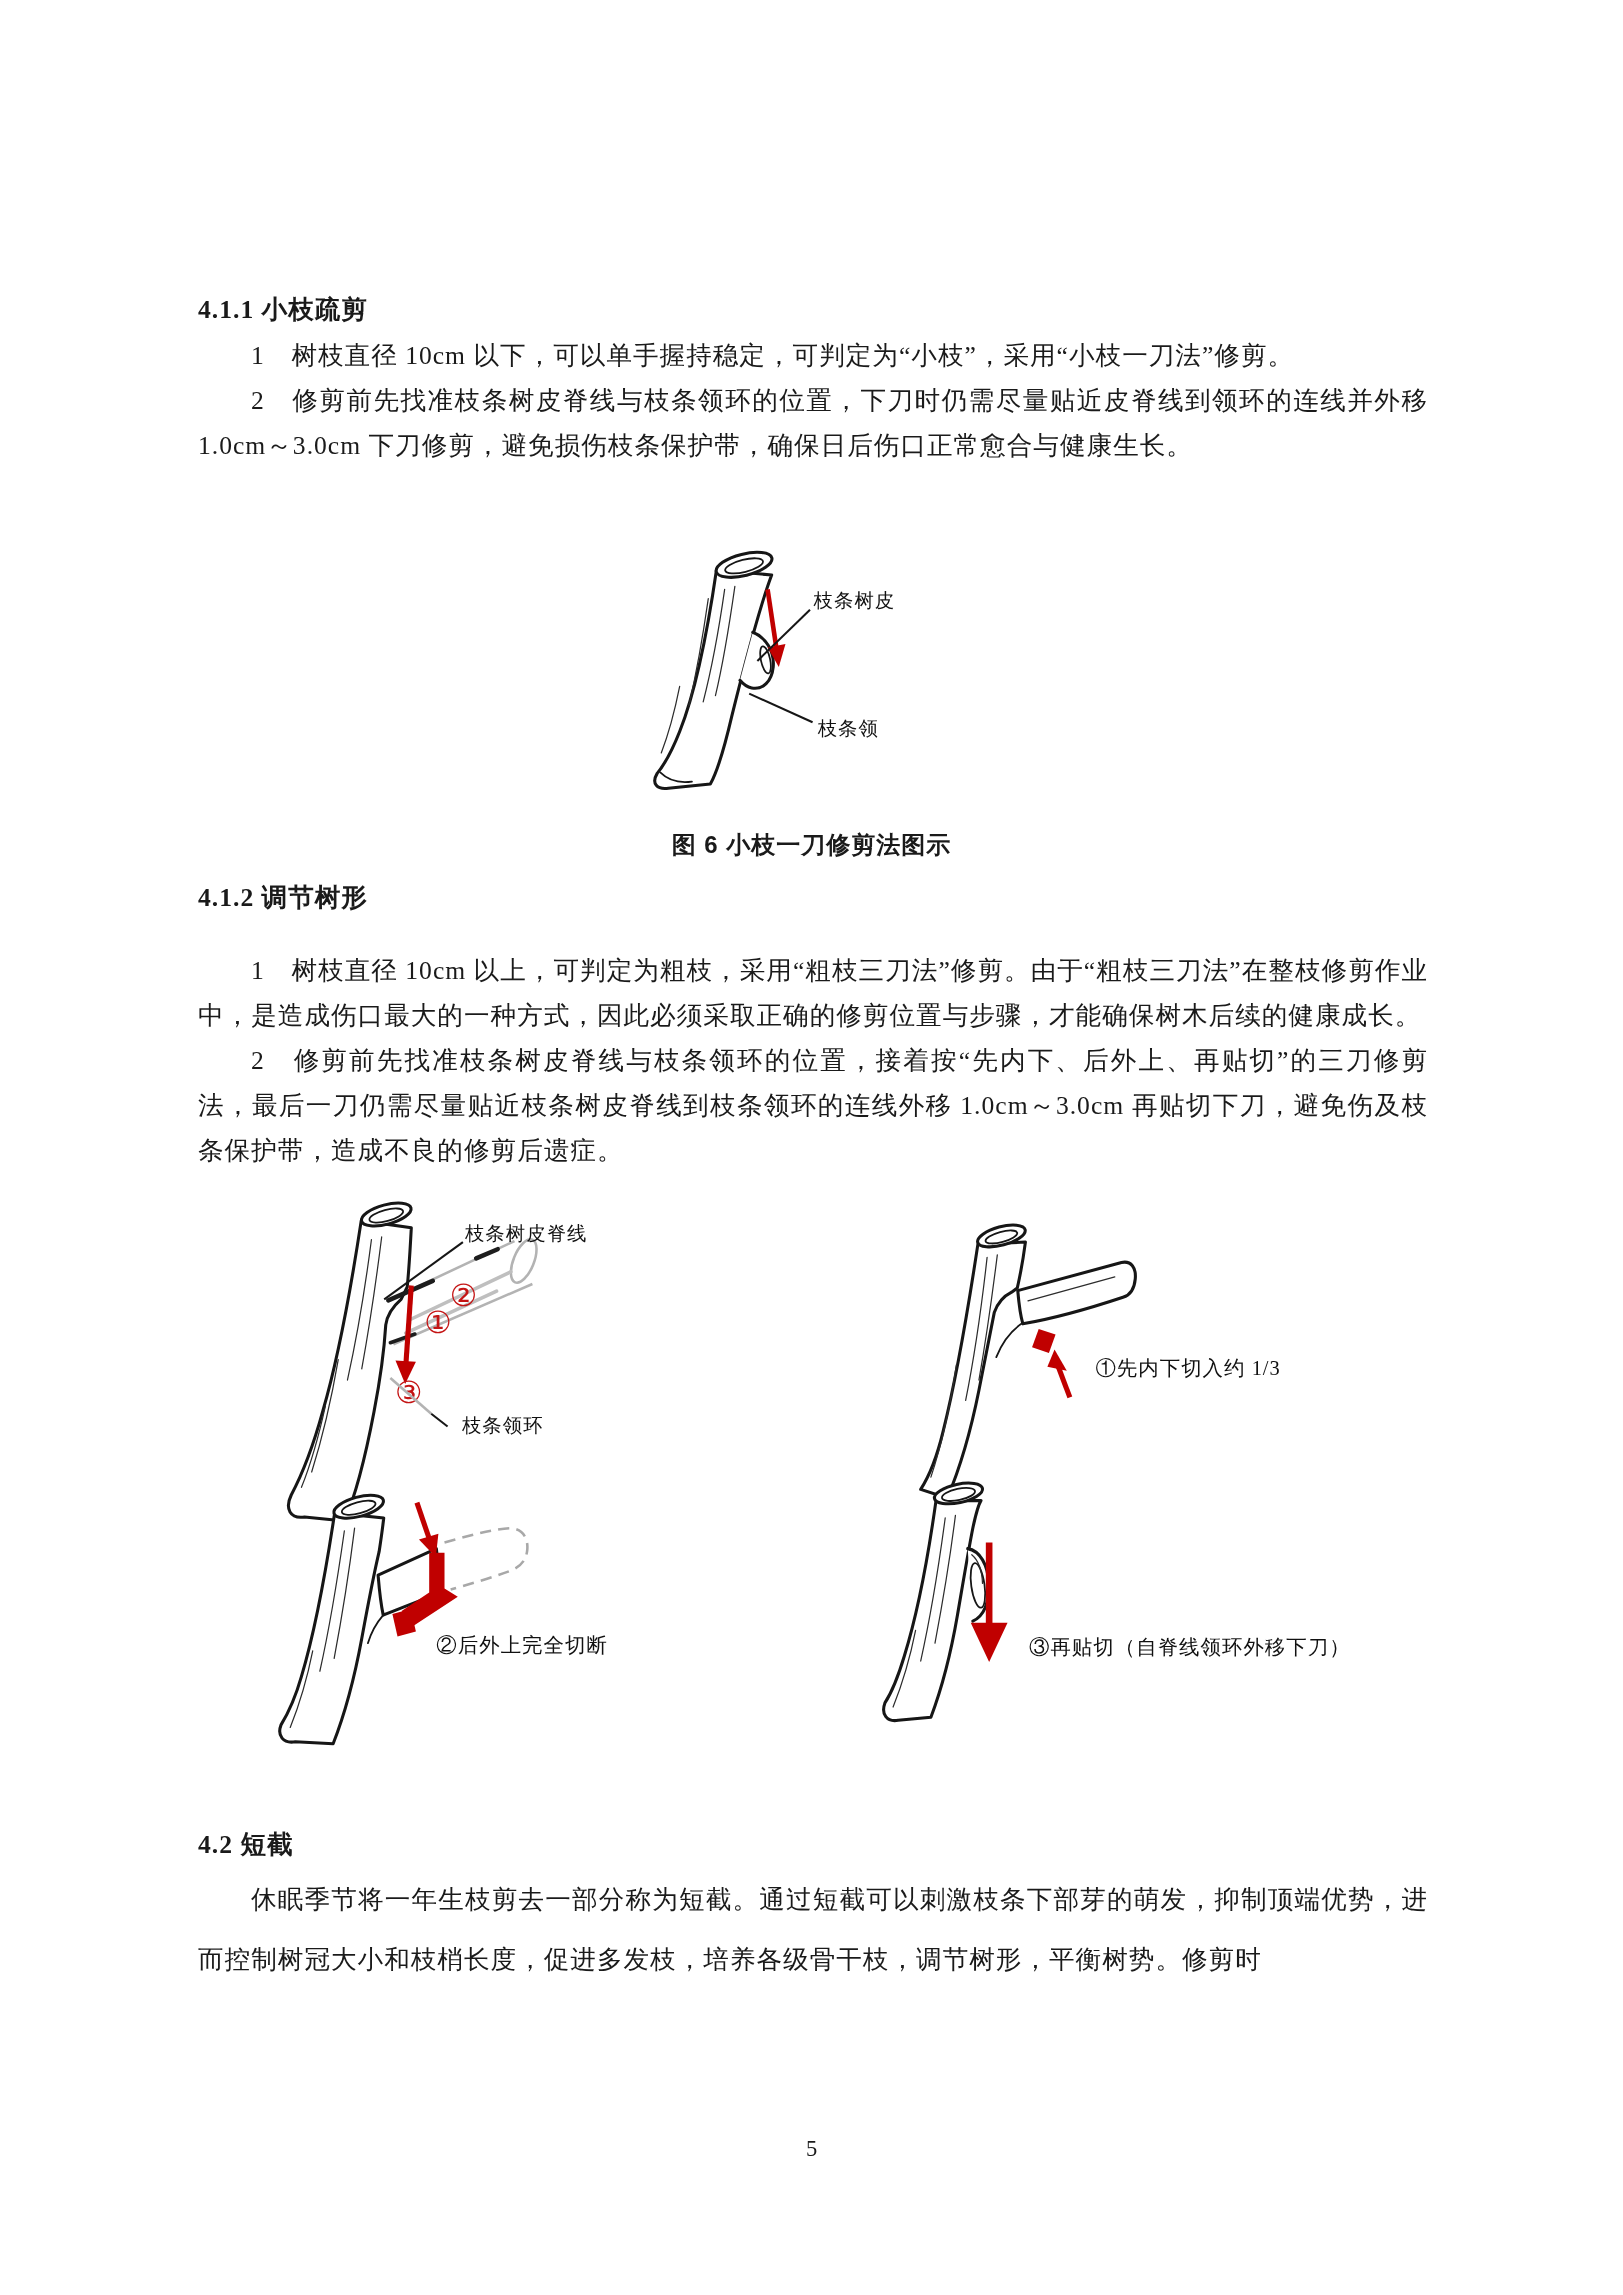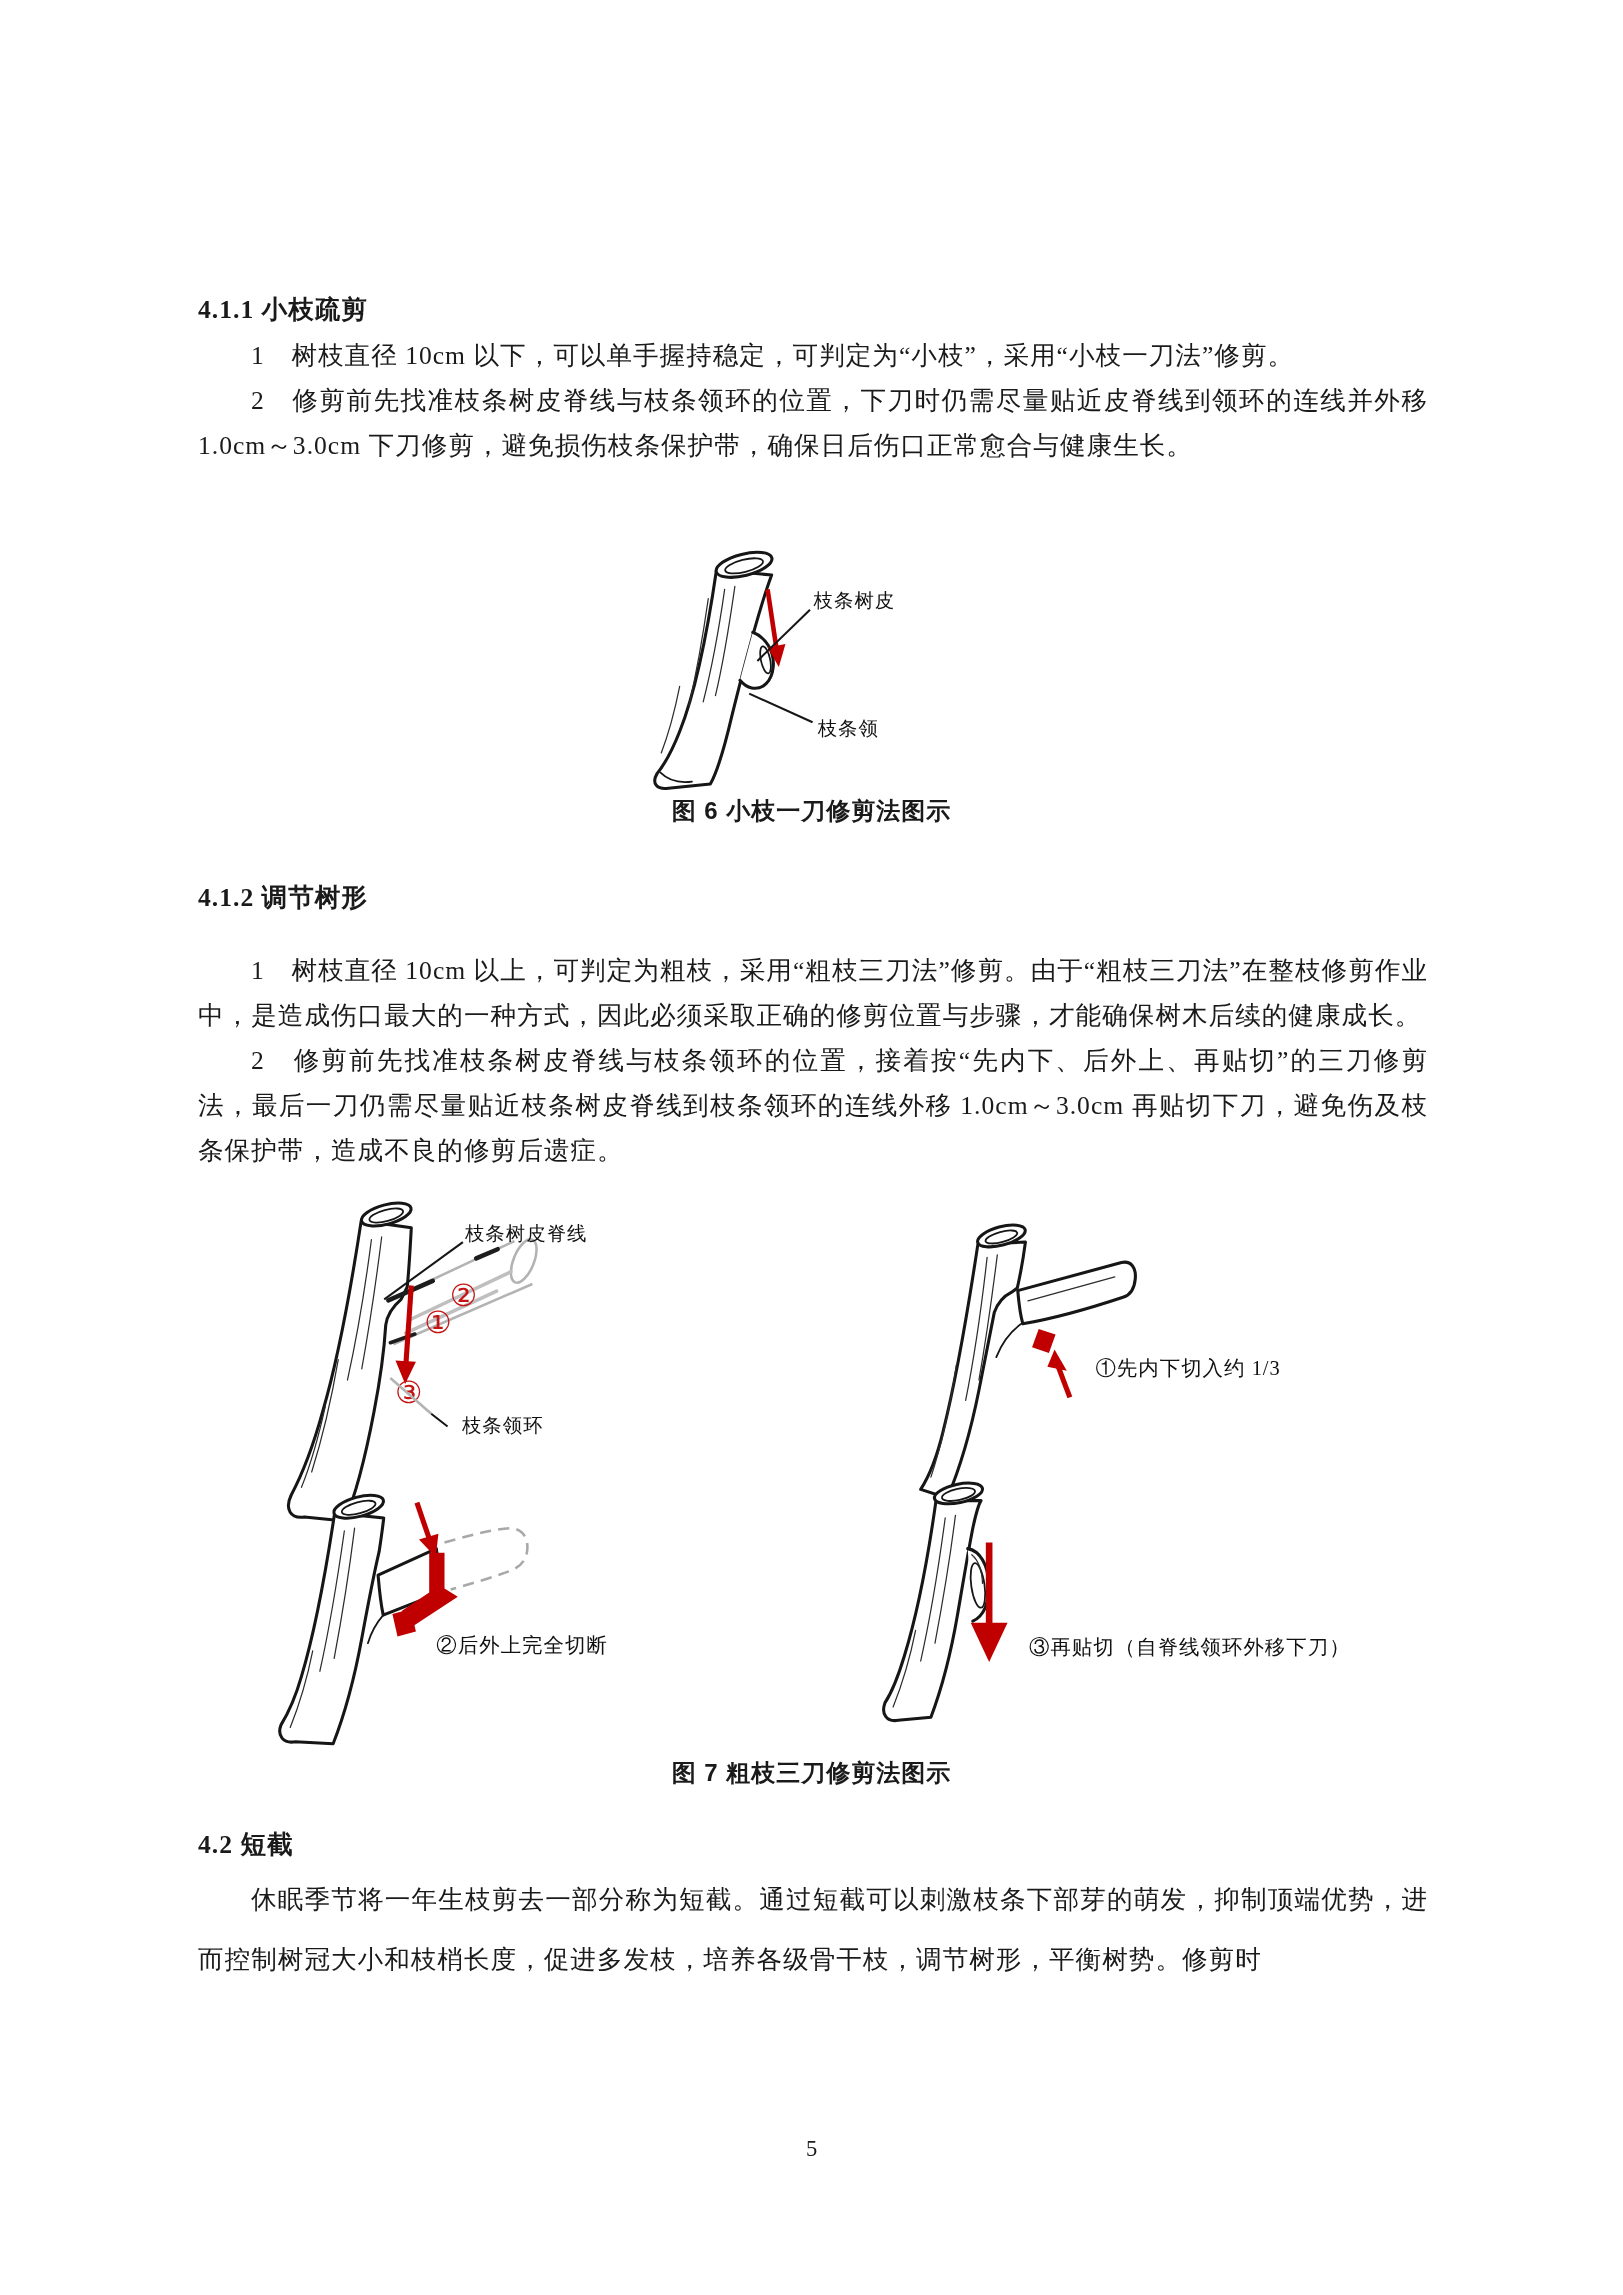--- a/index.html
+++ b/index.html
@@ -14,21 +14,21 @@
   }
   .textblock {
     position:absolute; left:198px; width:1230px; font-size:25.6px;
     line-height:45px; text-align:justify; letter-spacing:1px;
   }
   .textblock p { margin:0; text-indent:53px; }
   .wide { line-height:60px; }
   .caption {
     position:absolute; left:0; width:1623px; text-align:center;
     font-family:"Liberation Sans","DejaVu Sans",sans-serif;
-    font-weight:bold; font-size:24px; letter-spacing:1px;
+    font-weight:bold; font-size:24px; letter-spacing:1px;margin-top:34px;
   }
   .fig { position:absolute; }
   .pagenum { position:absolute; left:0; width:1623px; text-align:center; font-size:22.5px; }
   
   .sketch { fill:#ffffff; stroke:#161616; stroke-width:6; stroke-linejoin:round; stroke-linecap:round; }
   .thin   { fill:none; stroke:#161616; stroke-width:3.5; stroke-linecap:round; }
   .hatch  { fill:none; stroke:#2c2c2c; stroke-width:2.4; stroke-linecap:round; }
   .ghost  { fill:#ffffff; stroke:#b3b3b3; stroke-width:5; stroke-linecap:round; }
   .ghostln{ fill:none; stroke:#bfbfbf; stroke-width:7; stroke-linecap:round; }
   .dark   { fill:none; stroke:#1d1d1d; stroke-width:9; stroke-linecap:round; }
@@ -219,21 +219,20 @@
       <path class="sketch" d="M 1392,700 C 1416,704 1432,732 1433,768 C 1434,806 1424,832 1402,842"></path>
       <ellipse class="thin" cx="0" cy="0" rx="13" ry="44" transform="translate(1412,772) rotate(-8)"></ellipse>
       <path class="hatch" d="M 1400,712 C 1412,722 1420,742 1421,768"></path>
       <g>
         <line class="redline" style="stroke-width:13" x1="1434" y1="688" x2="1434" y2="852"></line>
         <polygon class="redfill" points="1398,845 1470,845 1434,922"></polygon>
       </g>
       <text class="steplabel" x="1512" y="906">③再贴切（自脊线领环外移下刀）</text>
     </g>
   </svg>
-  <div class="caption" style="top:1757px;">图 7 粗枝三刀修剪法图示</div>
 
   <div class="heading" style="top:1827px;">4.2 短截</div>
   <div class="textblock wide" style="top:1870px;">
     <p>休眠季节将一年生枝剪去一部分称为短截。通过短截可以刺激枝条下部芽的萌发，抑制顶端优势，进而控制树冠大小和枝梢长度，促进多发枝，培养各级骨干枝，调节树形，平衡树势。修剪时</p>
   </div>
 
   <div class="pagenum" style="top:2136px;">5</div>
 
 </div>
 

